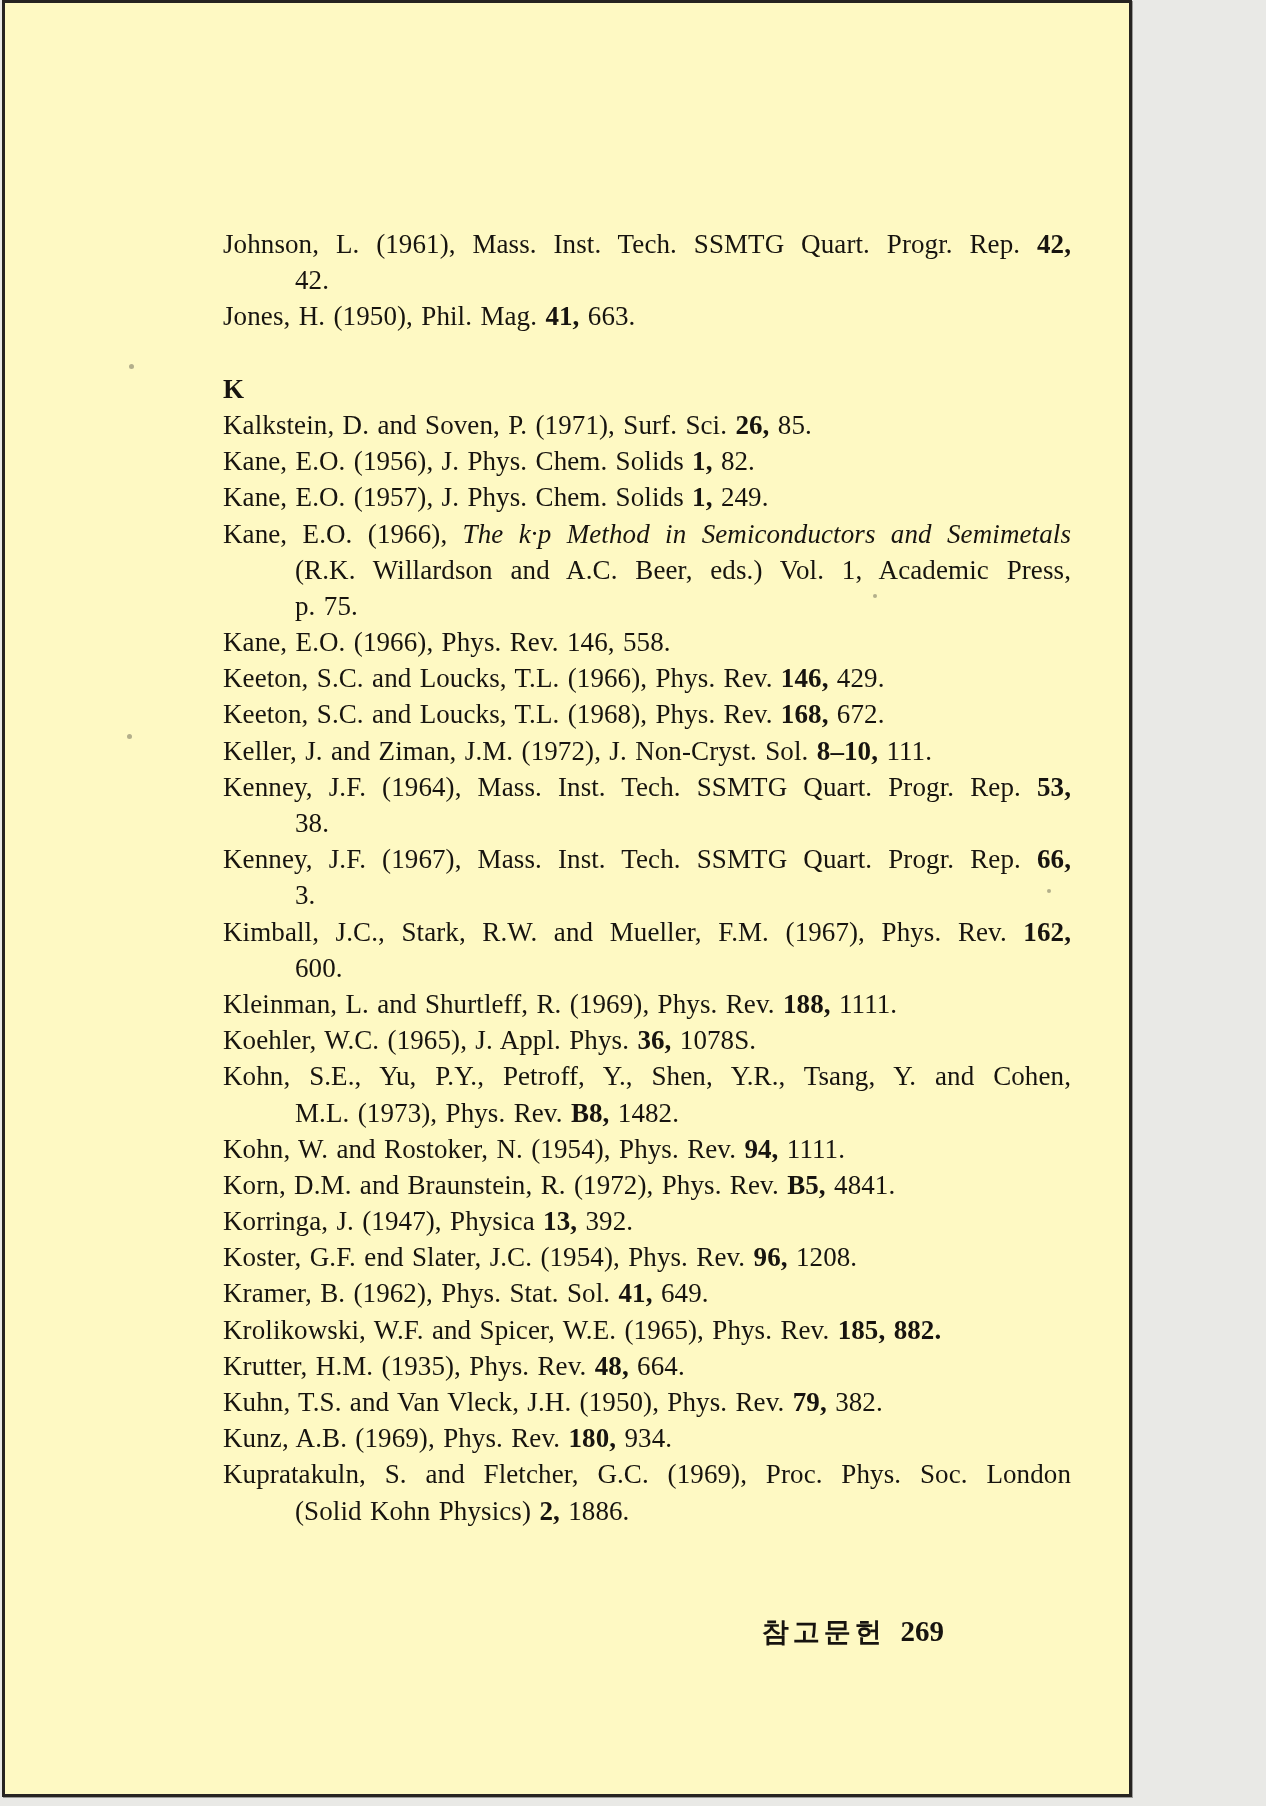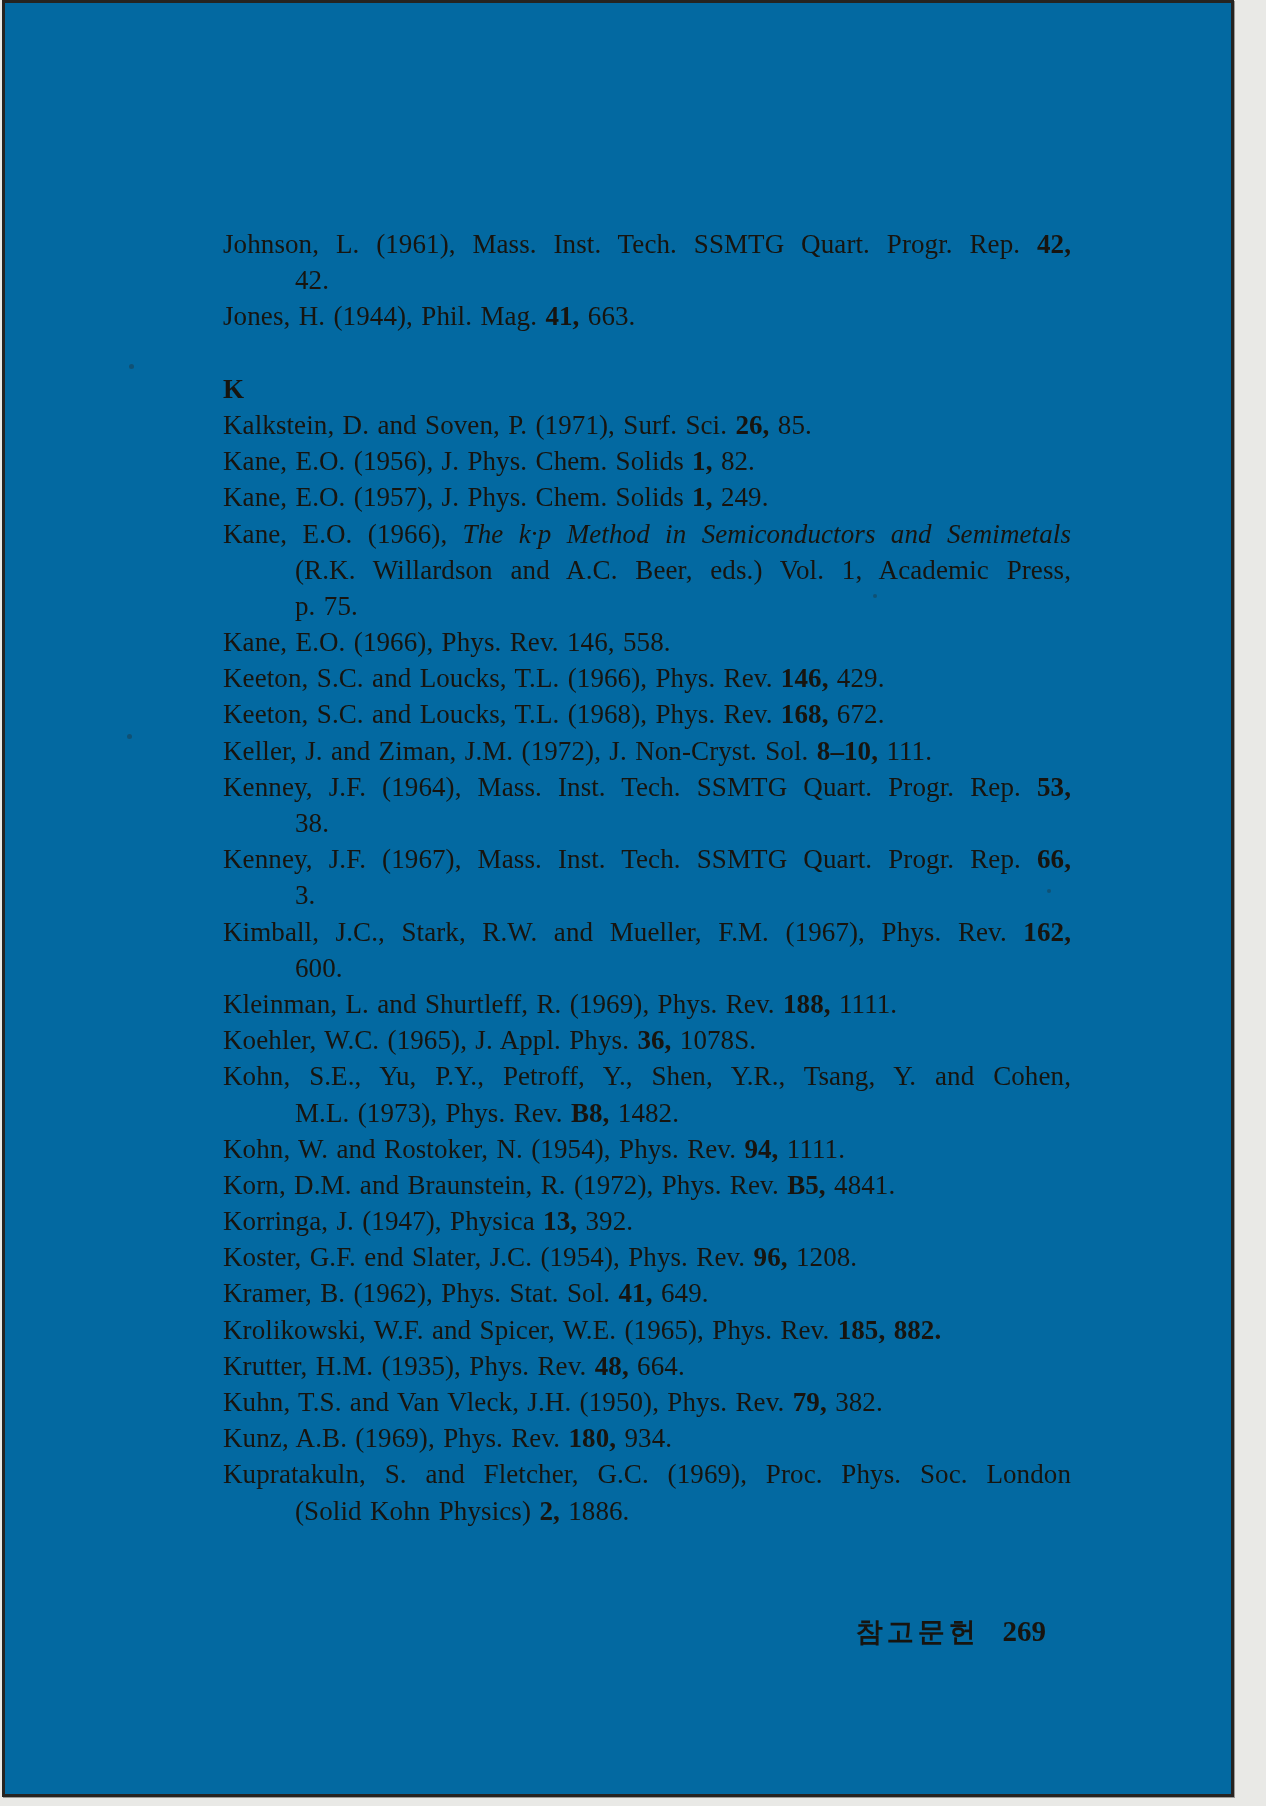--- a/index.html
+++ b/index.html
@@ -11,24 +11,24 @@
     height: 1806px;
     position: relative;
     background: #e9e9e6;
     font-family: "Liberation Serif", "DejaVu Serif", serif;
     overflow: hidden;
   }
   .page {
     position: absolute;
     left: 2px;
     top: 0px;
-    width: 1232px;
+    width: 1130px;
     height: 1797px;
     box-sizing: border-box;
-    background: #0369a1;
+    background: #fef9c3;
     border: 3px solid #262421;
     box-shadow: 1px 1px 0 #9a9a97;
   }
   .refs {
     position: absolute;
     left: 218px;
     top: 223px;
     width: 848px;
     font-size: 27px;
     line-height: 36.2px;
@@ -58,21 +58,21 @@
     font-size: 27px;
     color: #17140f;
     text-align: right;
     white-space: nowrap;
   }
   .footer .footer-label {
     letter-spacing: 4px;
     font-weight: bold;
   }
   .footer .footer-page {
-    margin-left: 16px;
+    margin-left: 8px;
     font-weight: bold;
     font-size: 29px;
     font-variant-numeric: oldstyle-nums;
   }
   .speck {
     position: absolute;
     background: rgba(40, 38, 34, 0.35);
     border-radius: 50%;
   }
   .speck.s1 { left: 124px; top: 361px; width: 5px; height: 5px; }
@@ -80,21 +80,21 @@
   .speck.s3 { left: 868px; top: 591px; width: 4px; height: 4px; }
   .speck.s4 { left: 1042px; top: 886px; width: 4px; height: 4px; }
 </style>
 </head>
 <body>
 
 <div class="page">
   <div class="refs" id="refs">
       <div class="line j"><span>Johnson, L. (1961), Mass. Inst. Tech. SSMTG Quart. Progr. Rep. </span><span class="b">42,</span></div>
       <div class="line ind"><span>42.</span></div>
-      <div class="line"><span>Jones, H. (1944), Phil. Mag. </span><span class="b">41,</span><span> 663.</span></div>
+      <div class="line"><span>Jones, H. (1950), Phil. Mag. </span><span class="b">41,</span><span> 663.</span></div>
       <div class="line"></div>
       <div class="line h"><span class="b">K</span></div>
       <div class="line"><span>Kalkstein, D. and Soven, P. (1971), Surf. Sci. </span><span class="b">26,</span><span> 85.</span></div>
       <div class="line"><span>Kane, E.O. (1956), J. Phys. Chem. Solids </span><span class="b">1,</span><span> 82.</span></div>
       <div class="line"><span>Kane, E.O. (1957), J. Phys. Chem. Solids </span><span class="b">1,</span><span> 249.</span></div>
       <div class="line j"><span>Kane, E.O. (1966), </span><span class="i">The k·p Method in Semiconductors and Semimetals</span></div>
       <div class="line ind j"><span>(R.K. Willardson and A.C. Beer, eds.) Vol. 1, Academic Press,</span></div>
       <div class="line ind"><span>p. 75.</span></div>
       <div class="line"><span>Kane, E.O. (1966), Phys. Rev. 146, 558.</span></div>
       <div class="line"><span>Keeton, S.C. and Loucks, T.L. (1966), Phys. Rev. </span><span class="b">146,</span><span> 429.</span></div>

